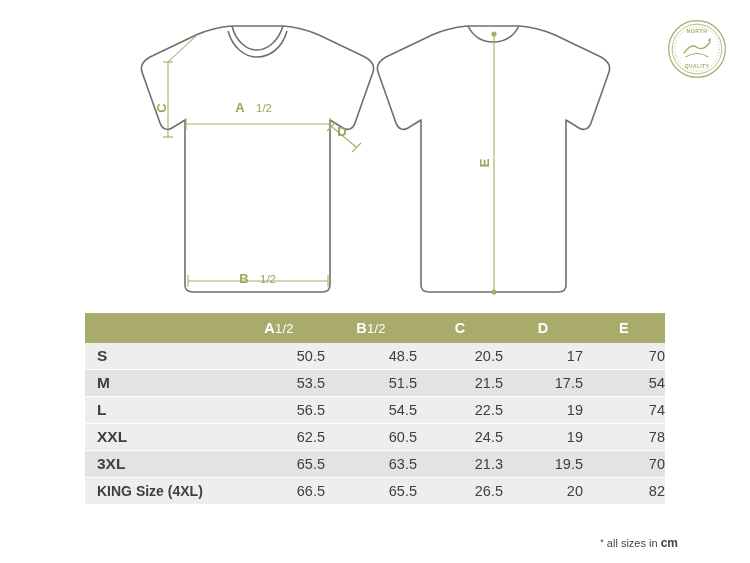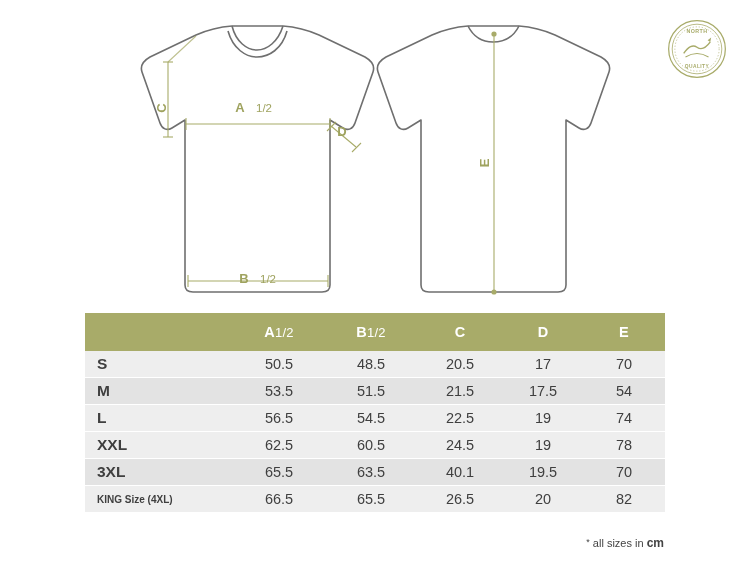--- a/index.html
+++ b/index.html
@@ -59,47 +59,47 @@
     height: 26px;
     font-size: 14.5px;
     text-align: center;
     color: #3f3f3f;
   }
   .size-table thead th {
     background: #a8ab69;
     color: #ffffff;
     font-weight: bold;
     font-size: 14.5px;
-    height: 38px;
+    height: 30px;
     letter-spacing: 0.2px;
   }
   .size-table thead th .frac {
     font-weight: normal;
     font-size: 13px;
   }
   .size-table thead th.corner {
     background: #a8ab69;
   }
   .col-label {
     width: 148px;
     text-align: left !important;
     padding-left: 12px !important;
     font-weight: bold;
     font-size: 15.5px;
     color: #333333;
   }
   .size-table tbody tr.odd td { background: #eeeeee; }
   .size-table tbody tr.even td { background: #e3e3e3; }
-  .size-table tbody td { border-bottom: 1px solid #ffffff; }
+  .size-table tbody td { border-bottom: 1px solid #ffffff; text-align: right; }
   .size-table tbody td.col-label { font-size: 15.5px; }
-  .size-table tbody tr:last-child td.col-label { font-size: 10px; }
+  .size-table tbody tr:last-child td.col-label { font-size: 14px; }
 
   .footnote {
     position: absolute;
-    right: 86px;
+    right: 72px;
     top: 536px;
     font-size: 11px;
     color: #444444;
   }
   .footnote .unit { font-weight: bold; font-size: 12px; }
   .footnote .star { font-size: 9px; vertical-align: 2px; }
 
   .meas-label {
     fill: #9fa35f;
     font-family: "Liberation Sans", sans-serif;
@@ -288,21 +288,21 @@
         <td>62.5</td>
         <td>60.5</td>
         <td>24.5</td>
         <td>19</td>
         <td>78</td>
       </tr>
       <tr class="even">
         <td class="col-label">3XL</td>
         <td>65.5</td>
         <td>63.5</td>
-        <td>40.1</td>
+        <td>21.3</td>
         <td>19.5</td>
         <td>70</td>
       </tr>
       <tr class="odd">
         <td class="col-label">KING Size (4XL)</td>
         <td>66.5</td>
         <td>65.5</td>
         <td>26.5</td>
         <td>20</td>
         <td>82</td>

